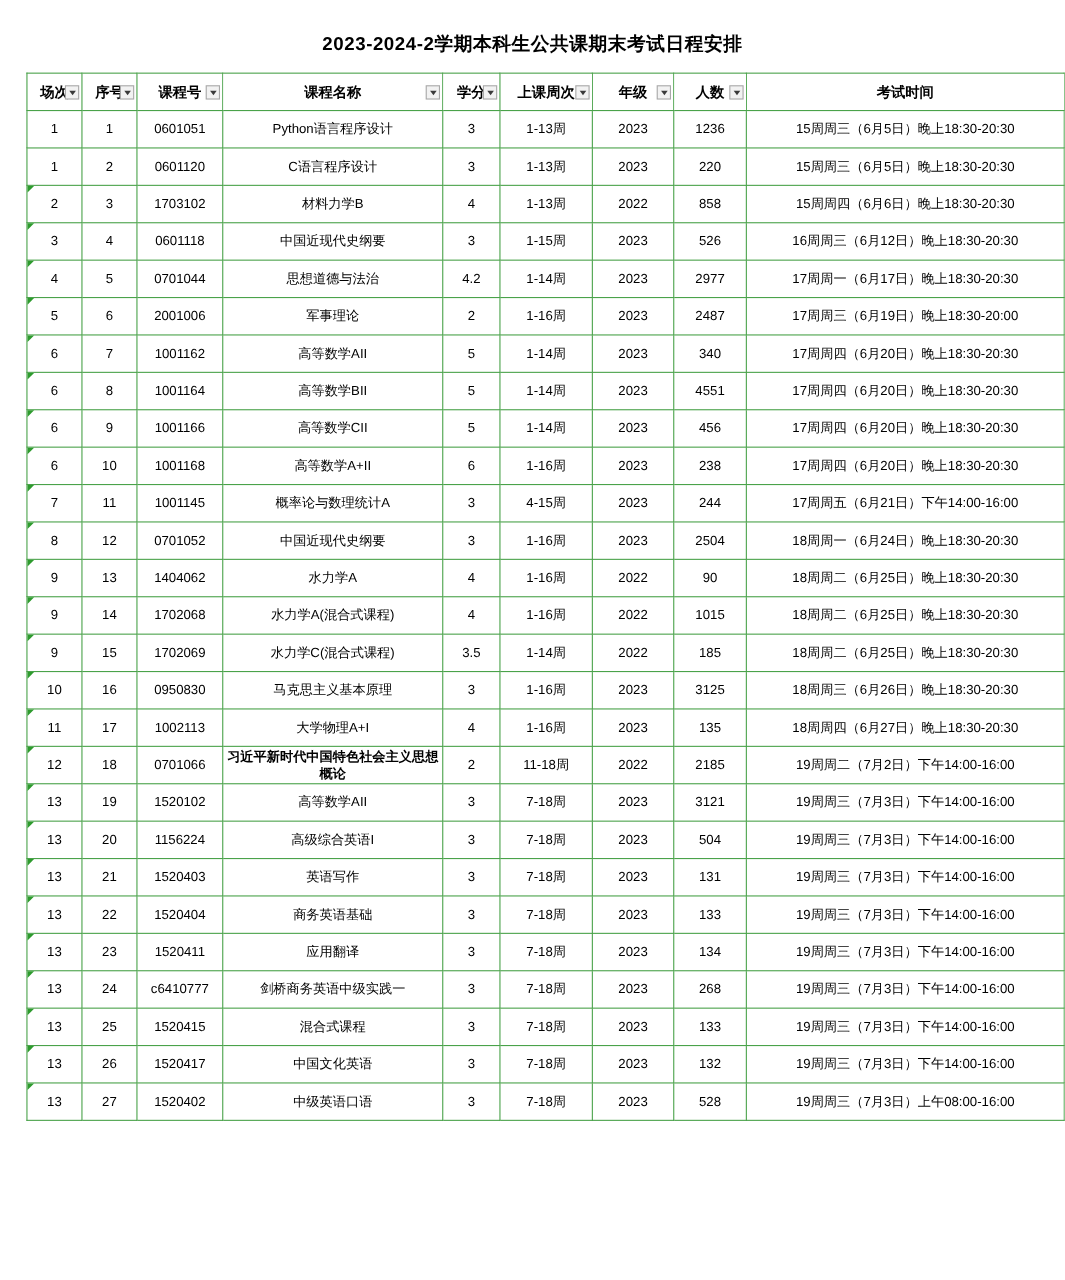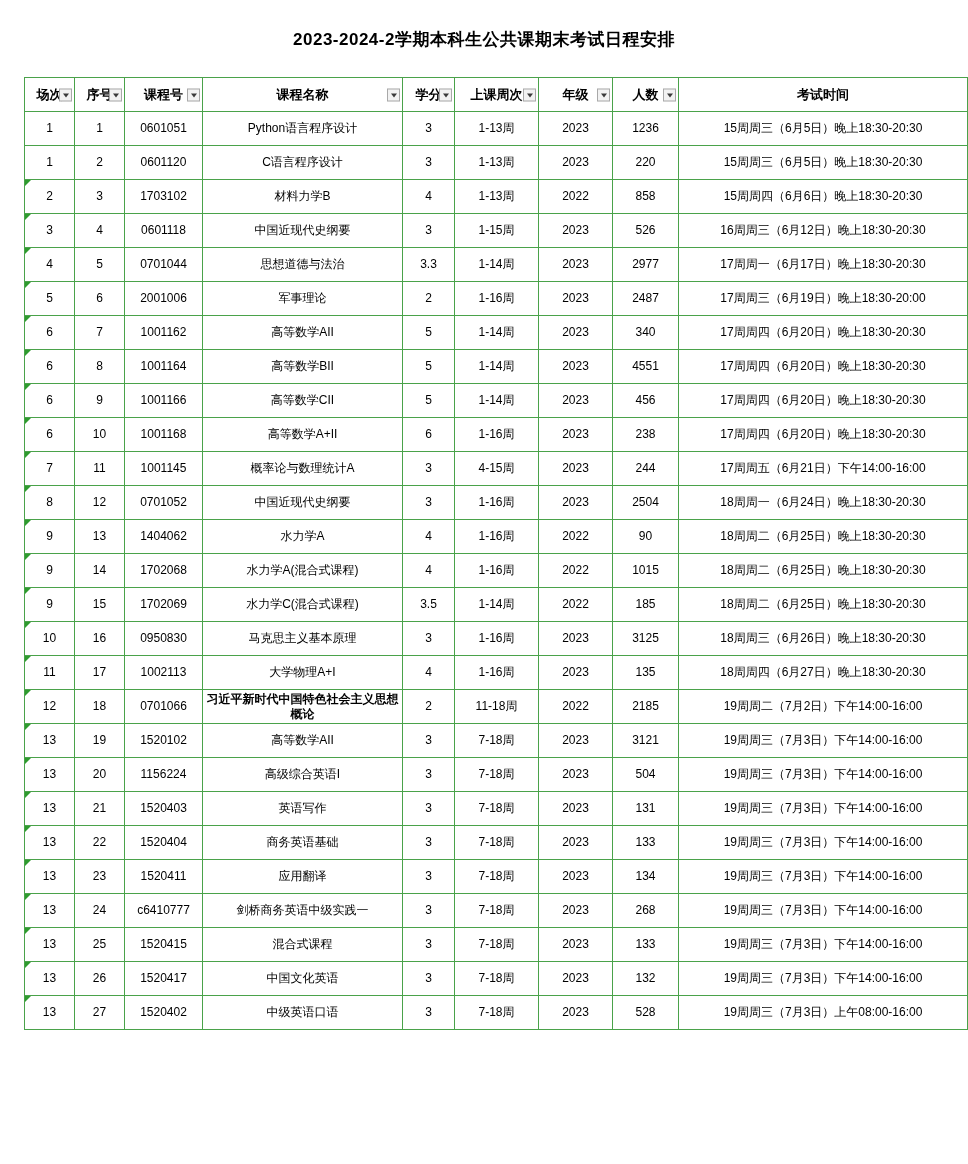--- a/index.html
+++ b/index.html
@@ -20,21 +20,21 @@
   .doc-title {
     text-align: center;
     font-size: 17px;
     font-weight: bold;
     padding: 16px 0 14px 0;
     letter-spacing: 0.5px;
   }
   table.sched {
     border-collapse: collapse;
     width: 944px;
-    margin: 12px 12px;
+    margin: 1px 12px;
     table-layout: fixed;
   }
   table.sched th, table.sched td {
     border: 1px solid #4aa24a;
     font-size: 12px;
     text-align: center;
     vertical-align: middle;
     padding: 0 2px;
     position: relative;
   }
@@ -203,21 +203,21 @@
           <td>1-15周</td>
           <td>2023</td>
           <td>526</td>
           <td>16周周三（6月12日）晚上18:30-20:30</td>
         </tr>
         <tr>
           <td class="mark">4</td>
           <td>5</td>
           <td>0701044</td>
           <td>思想道德与法治</td>
-          <td>3.3</td>
+          <td>4.2</td>
           <td>1-14周</td>
           <td>2023</td>
           <td>2977</td>
           <td>17周周一（6月17日）晚上18:30-20:30</td>
         </tr>
         <tr>
           <td class="mark">5</td>
           <td>6</td>
           <td>2001006</td>
           <td>军事理论</td>

